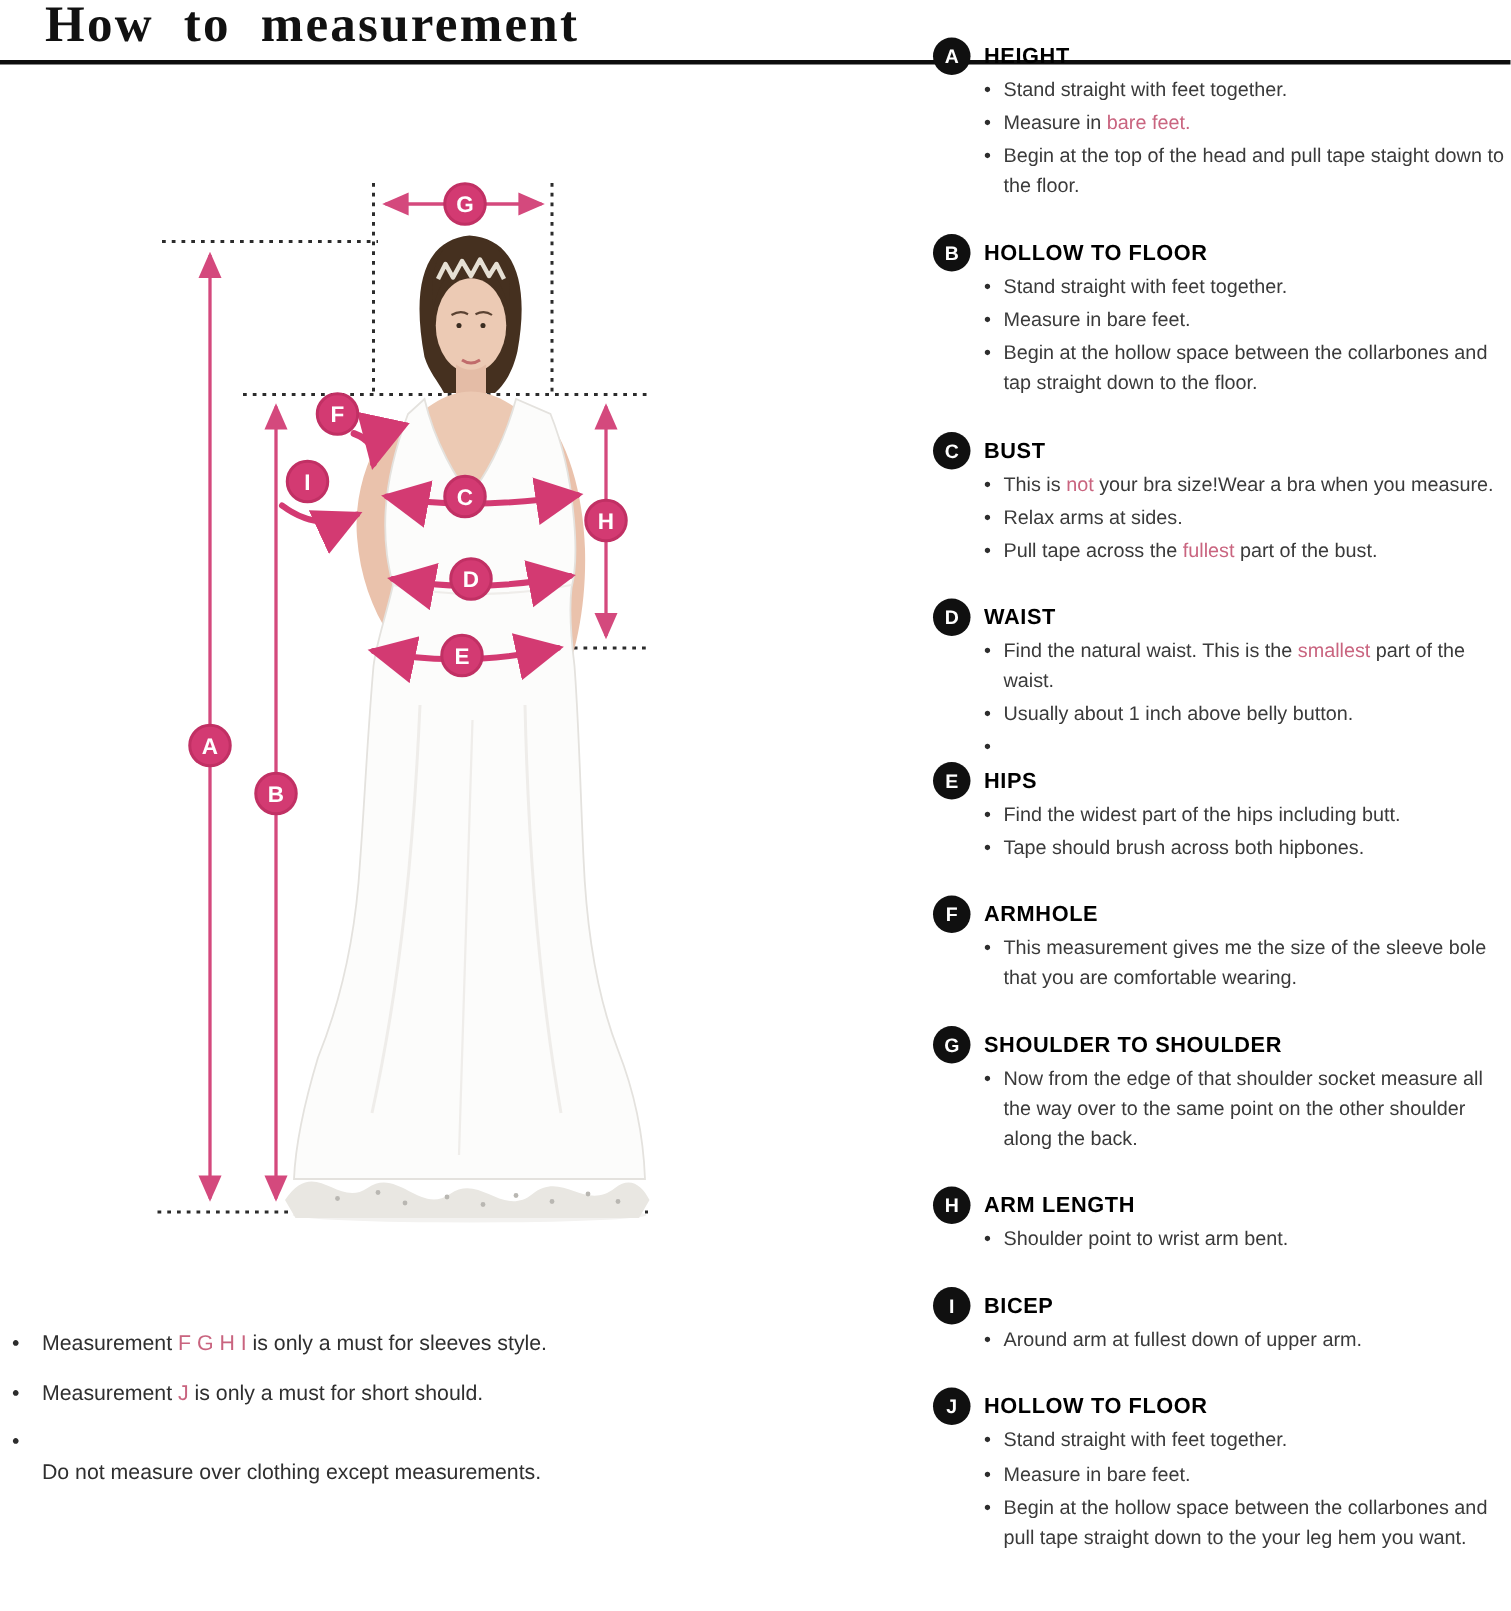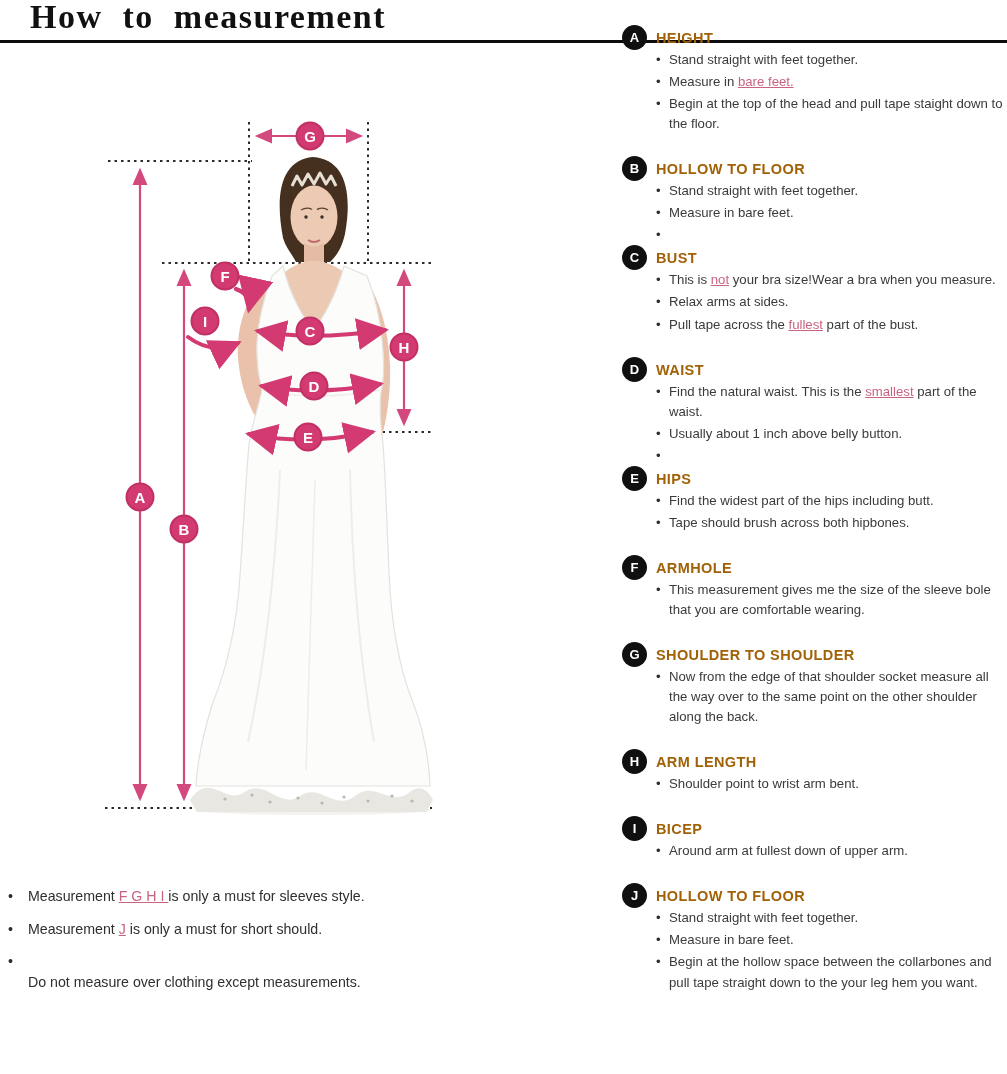--- a/index.html
+++ b/index.html
@@ -36,30 +36,30 @@
   }
   .item{position:relative;padding-left:46px;margin-bottom:27px;}
   .item-head{display:flex;align-items:center;margin-bottom:4px;}
   .badge{
     position:absolute;left:12px;margin-top:-1px;
     width:25px;height:25px;border-radius:50%;background:var(--badge);
     color:#fff;font-weight:700;font-size:13px;line-height:25px;text-align:center;
     font-family:"Liberation Sans",sans-serif;
   }
   .item-title{
-    font-size:14.5px;font-weight:700;color:#a16207;letter-spacing:.4px;
+    font-size:14.5px;font-weight:700;color:#000000;letter-spacing:.4px;
   }
   .bullets{list-style:none;}
   .bullets li{
     position:relative;padding-left:13px;
     font-size:13.2px;line-height:1.52;color:var(--body);
     margin-bottom:2px;
   }
   .bullets li .dot{position:absolute;left:0;top:0;color:#2d2d2d;}
-  .pink{color:var(--textpink);text-decoration:underline;}
+  .pink{color:var(--textpink);}
 
   
   .footnotes{
     position:absolute;left:8px;top:886px;width:585px;list-style:none;
   }
   .footnotes li{
     position:relative;padding-left:20px;font-size:14.2px;color:#2f2f2f;
     line-height:1.45;margin-bottom:12px;
   }
   .footnotes li .dot{position:absolute;left:0;top:0;color:#2d2d2d;}
@@ -209,21 +209,21 @@
   </div>
 
   <div class="item">
     <div class="item-head">
       <span class="badge">B</span>
       <span class="item-title">HOLLOW TO FLOOR</span>
     </div>
     <ul class="bullets">
         <li><span class="dot">•</span><span>Stand straight with feet together.</span></li>
         <li><span class="dot">•</span><span>Measure in bare feet.</span></li>
-        <li><span class="dot">•</span></li>
+        <li><span class="dot">•</span><span>Begin at the hollow space between the collarbones and tap straight down to the floor.</span></li>
       </ul>
   </div>
 
   <div class="item">
     <div class="item-head">
       <span class="badge">C</span>
       <span class="item-title">BUST</span>
     </div>
     <ul class="bullets">
         <li><span class="dot">•</span><span>This is </span><span class="pink">not</span><span> your bra size!Wear a bra when you measure.</span></li>

